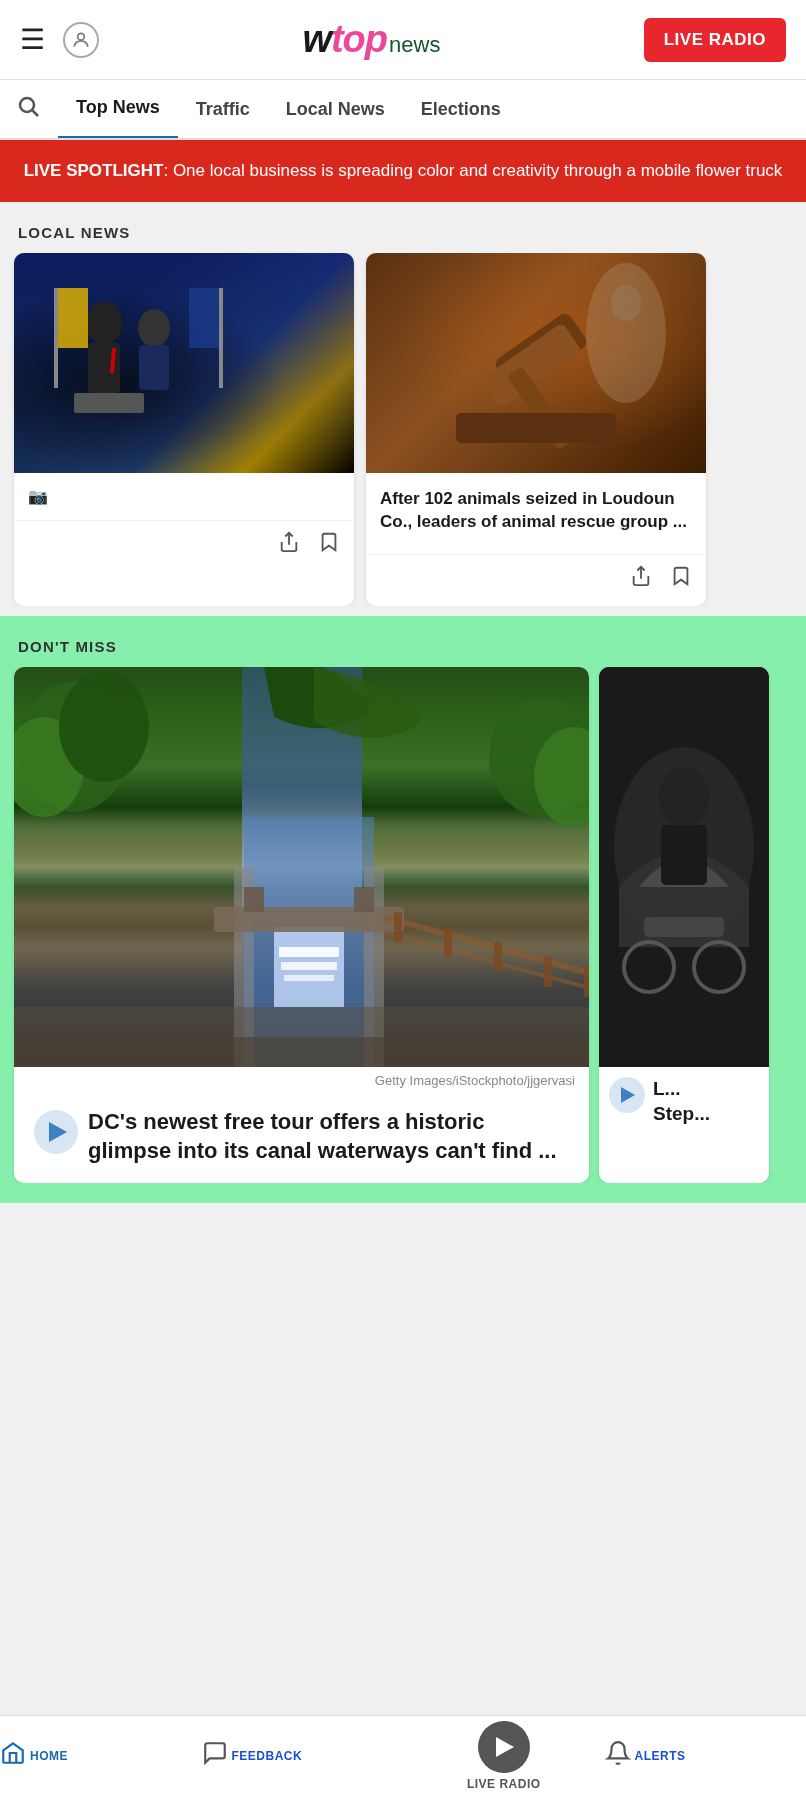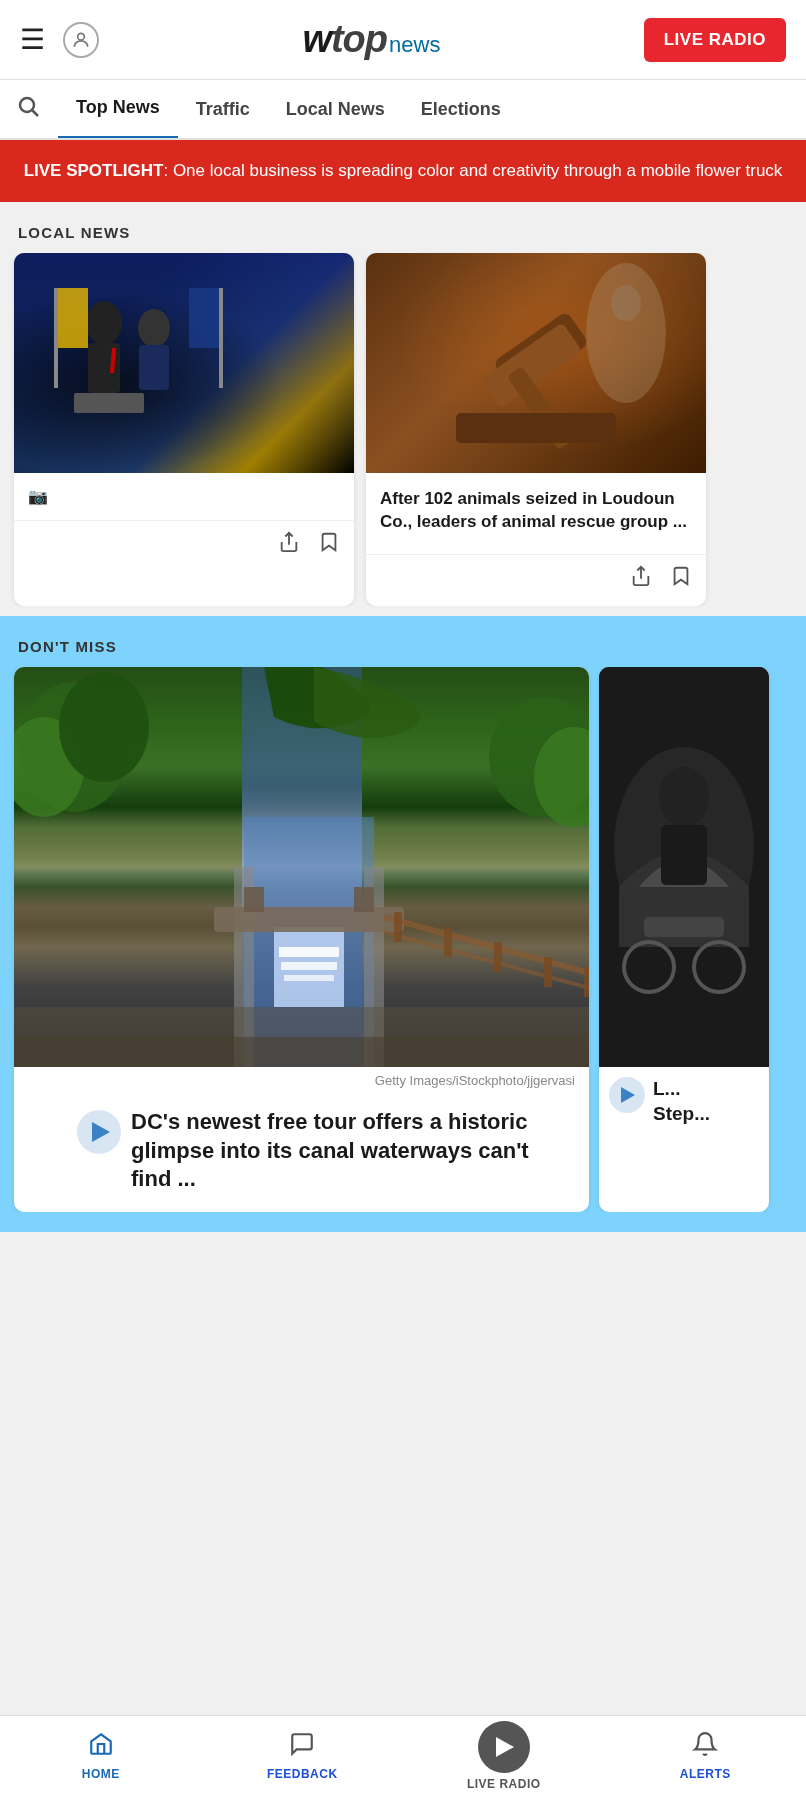--- a/index.html
+++ b/index.html
@@ -43,21 +43,21 @@
       color: #555;
       font-size: 20px;
     }
     .logo {
       display: flex;
       align-items: baseline;
     }
     .logo-news {
       font-size: 22px;
       font-weight: 400;
-      color: #0369a1;
+      color: #14532d;
       margin-left: 2px;
     }
     .live-radio-btn {
       background: #e8262e;
       color: #fff;
       font-weight: 700;
       font-size: 17px;
       border: none;
       border-radius: 6px;
       padding: 12px 20px;
@@ -200,21 +200,21 @@
     .card-action-btn {
       color: #555;
       font-size: 20px;
       cursor: pointer;
       background: none;
       border: none;
     }
 
     
     .dont-miss-section {
-      background: #7dd3fc;
+      background: #86efac;
       padding-bottom: 20px;
     }
     .dont-miss-cards {
       display: flex;
       flex-direction: row;
       gap: 10px;
       padding: 0 14px;
       overflow-x: hidden;
     }
     .dont-miss-card {
@@ -281,21 +281,20 @@
       background: linear-gradient(to bottom, rgba(0,30,0,0.2) 0%, rgba(0,0,0,0.3) 100%);
     }
     .image-credit {
       padding: 6px 14px;
       font-size: 13px;
       color: #888;
       text-align: right;
     }
     .dont-miss-card-content {
       padding: 14px 20px 18px;
-      margin-left: 43px;
     }
     .play-title-row {
       display: flex;
       align-items: flex-start;
       gap: 10px;
     }
     .play-btn {
       width: 44px;
       height: 44px;
       border-radius: 50%;
@@ -379,21 +378,21 @@
       height: 80px;
       background: #fff;
       border-top: 1px solid #ddd;
       display: flex;
       align-items: center;
       justify-content: space-around;
       z-index: 200;
     }
     .bottom-nav-item {
       display: flex;
-      flex-direction: column;
+      flex-direction: row;
       align-items: center;
       gap: 4px;
       cursor: pointer;
       flex: 1;
     }
     .bottom-nav-icon {
       font-size: 24px;
       color: #555;
     }
     .bottom-nav-item.active .bottom-nav-icon { color: #1a69b5; }
@@ -441,21 +440,21 @@
     <div class="user-icon">
       <svg width="20" height="20" viewBox="0 0 24 24" fill="none" stroke="#777" stroke-width="2">
         <circle cx="12" cy="8" r="4"></circle>
         <path d="M4 20c0-4 3.6-7 8-7s8 3 8 7"></path>
       </svg>
     </div>
   </div>
 
   <div class="logo">
     <span style="font-size:38px; font-weight:900; font-style:italic; letter-spacing:-1px;">
-      <span style="color:#1a1a1a;">w</span><span style="color:#404040;">top</span>
+      <span style="color:#1a1a1a;">w</span><span style="color:#ec4899;">top</span>
     </span>
     <span class="logo-news">news</span>
   </div>
 
   <button class="live-radio-btn">LIVE RADIO</button>
 </div>
 
 <div class="nav-bar">
   <span class="nav-search">
     <svg width="24" height="24" viewBox="0 0 24 24" fill="none" stroke="#555" stroke-width="2.5">

